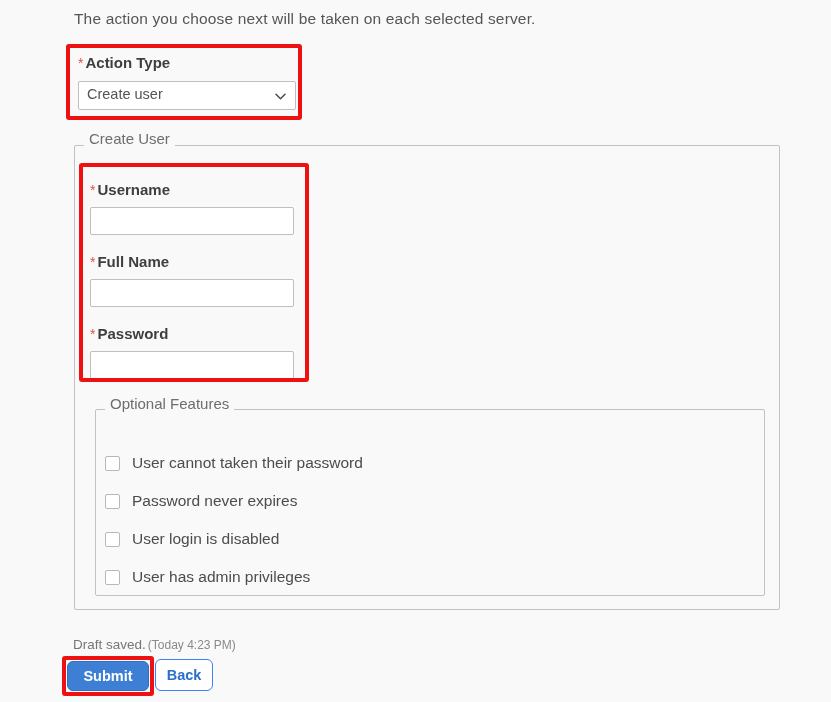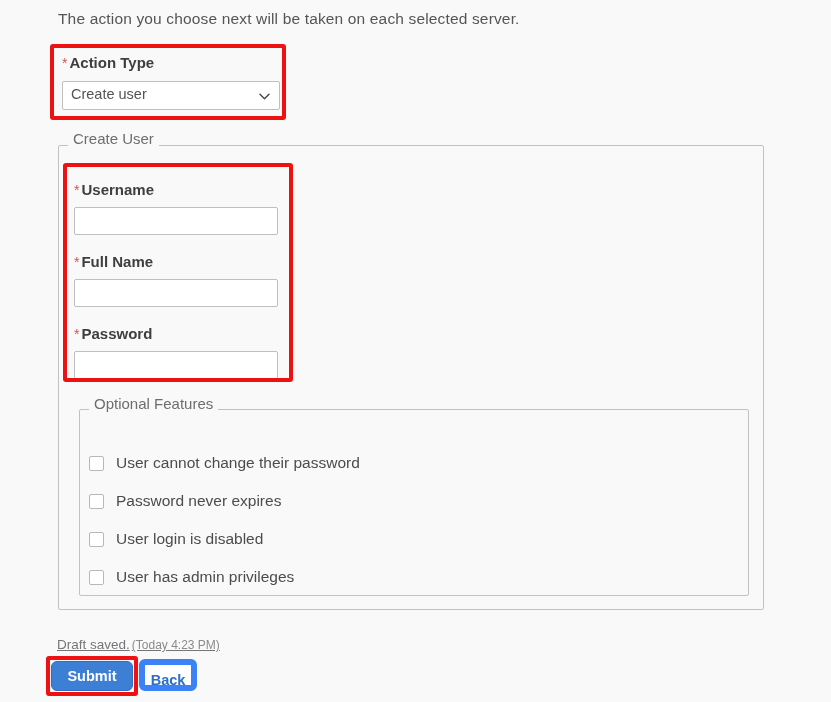--- a/index.html
+++ b/index.html
@@ -11,21 +11,21 @@
     height: 702px;
     background: #f9f9f9;
     font-family: "Liberation Sans", "DejaVu Sans", sans-serif;
     color: #4a4a4a;
     overflow: hidden;
     position: relative;
   }
 
   .page {
     position: absolute;
-    left: 0; top: 0;
+    left: 16px; top: 0;
     width: 769px;
     height: 702px;
   }
 
   
   .intro {
     position: absolute;
     left: 58px;
     top: 10px;
     font-size: 15.5px;
@@ -171,21 +171,20 @@
   }
 
   
   .draft {
     position: absolute;
     left: 57px;
     top: 637px;
     font-size: 13.5px;
     color: #767678;
     white-space: nowrap;
-    text-decoration: underline;
   }
   .draft .ts {
     font-size: 12px;
     color: #8a8a8c;
     margin-left: 2px;
   }
 
   .btn {
     position: absolute;
     box-sizing: border-box;
@@ -206,21 +205,21 @@
     border: 1px solid #2f6fbf;
     color: #ffffff;
     line-height: 28px;
   }
   .btn-back {
     left: 139px;
     top: 659px;
     width: 58px;
     height: 32px;
     background: #ffffff;
-    border: 6px solid #3b82f6;
+    border: 1px solid #3b82f6;
     color: #2a6fc9;
     line-height: 30px;
   }
 </style>
 </head>
 <body>
 
 <div class="page">
 
   <div class="intro">The action you choose next will be taken on each selected server.</div>
@@ -266,21 +265,21 @@
     </div>
 
   </div>
 
   <div class="fieldset fs-inner"></div>
   <div class="legend lg-inner">Optional Features</div>
 
   <div class="checks">
     <div class="check-row">
       <span class="cb"></span>
-      <span class="cb-label">User cannot change their password</span>
+      <span class="cb-label">User cannot taken their password</span>
     </div>
     <div class="check-row">
       <span class="cb"></span>
       <span class="cb-label">Password never expires</span>
     </div>
     <div class="check-row">
       <span class="cb"></span>
       <span class="cb-label">User login is disabled</span>
     </div>
     <div class="check-row">

